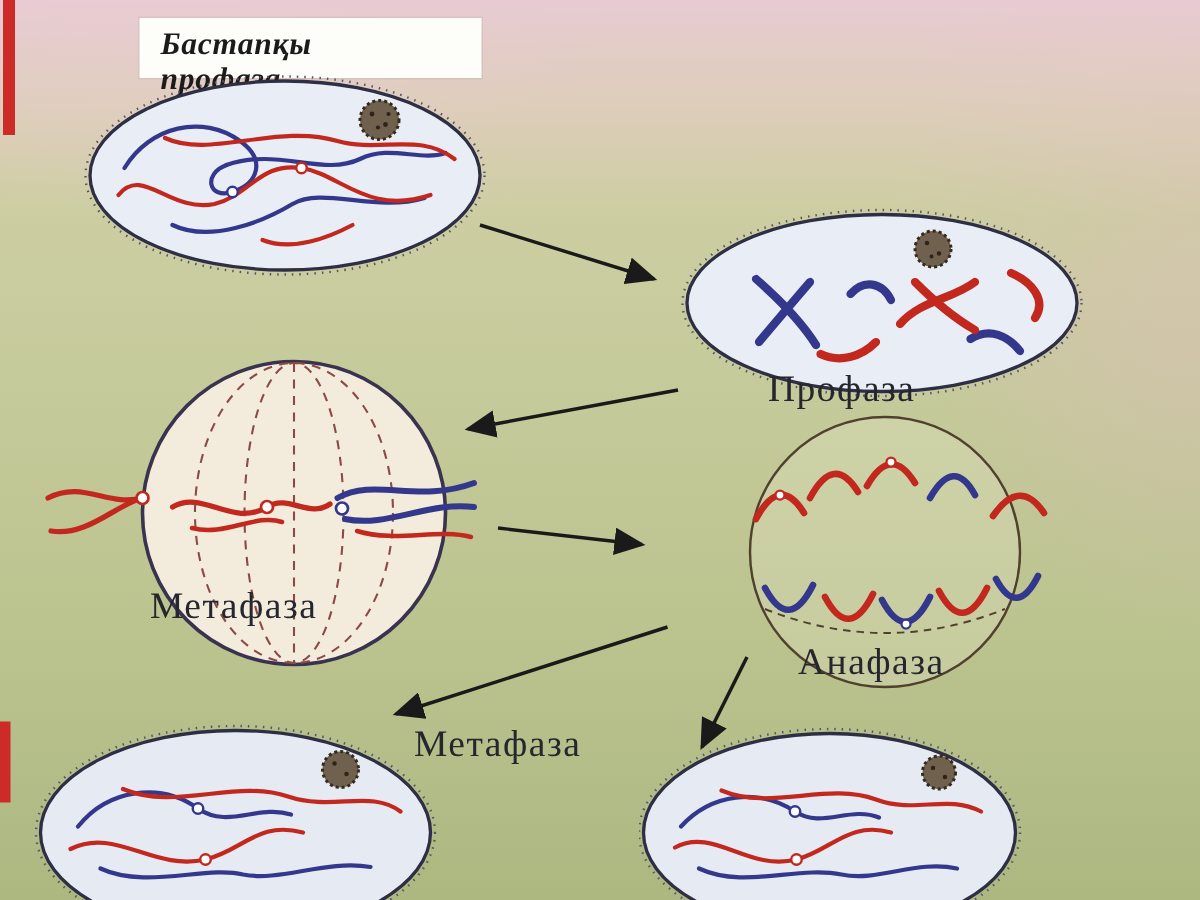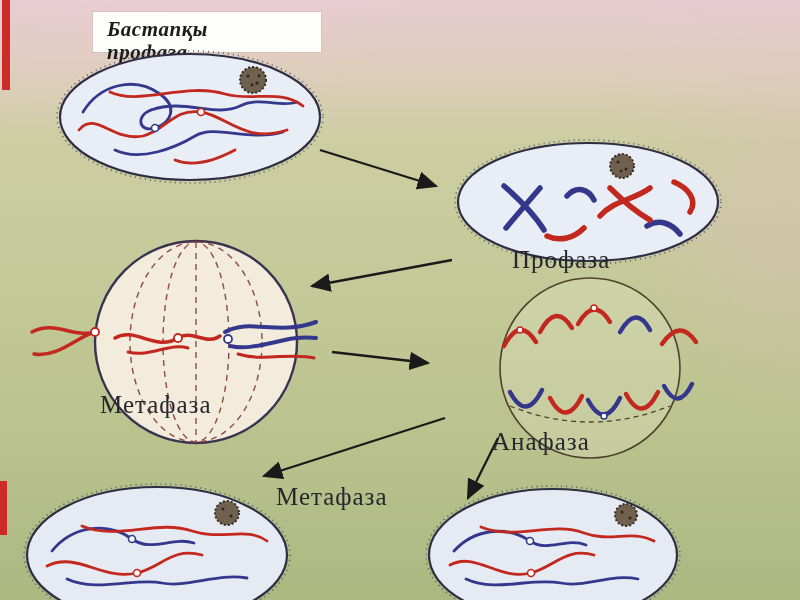--- a/index.html
+++ b/index.html
@@ -182,16 +182,16 @@
     </defs>
     <line x1="320" y1="150" x2="436" y2="186" stroke="#1a1a1a" stroke-width="2.3" marker-end="url(#ah)"></line>
     <line x1="452" y1="260" x2="312" y2="286" stroke="#1a1a1a" stroke-width="2.3" marker-end="url(#ah)"></line>
     <line x1="332" y1="352" x2="428" y2="363" stroke="#1a1a1a" stroke-width="2.3" marker-end="url(#ah)"></line>
     <line x1="445" y1="418" x2="264" y2="476" stroke="#1a1a1a" stroke-width="2.3" marker-end="url(#ah)"></line>
     <line x1="498" y1="438" x2="468" y2="498" stroke="#1a1a1a" stroke-width="2.3" marker-end="url(#ah)"></line>
   </svg>
 
   <div class="stage-label" style="left:512px;top:246px;">Профаза</div>
   <div class="stage-label" style="left:100px;top:391px;">Метафаза</div>
-  <div class="stage-label" style="left:492px;top:428px;">Анафаза</div>
+  <div class="stage-label" style="left:532px;top:428px;">Анафаза</div>
   <div class="stage-label" style="left:276px;top:483px;">Метафаза</div>
 
 </div>
 
 </body></html>

